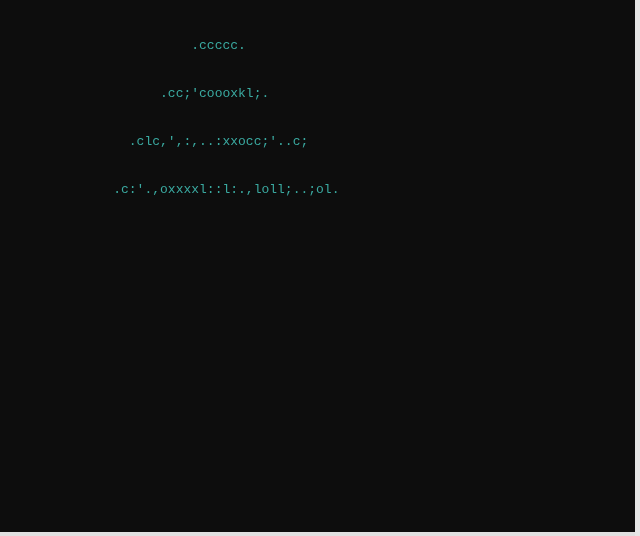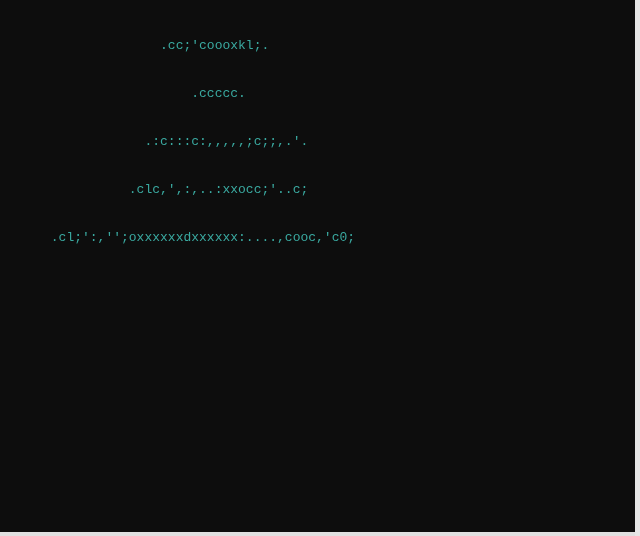--- a/index.html
+++ b/index.html
@@ -33,25 +33,24 @@
       left: 0;
       right: 5px;
       height: 4px;
       background: #e0e0e0;
     }
   </style>
 </head>
 <body>
 
 <div class="terminal">
+  <div>                        .ccccc.</div>
   <div>                    .cc;'coooxkl;.</div>
-  <div>                        .ccccc.</div>
-  <div>                  .:c:::c:,,,,,;c;;,.'.</div>
   <div>                .clc,',:,..:xxocc;'..c;</div>
-  <div>      .cl;':,'';oxxxxxxdxxxxxx:....,cooc,'c0;</div>
+  <div>              .c:'.,oxxxxl::l:.,loll;..;ol.</div>
   
   
   
   
   
 </div>
 
 <div class="scrollbar"></div>
 <div class="statusbar"></div>
 

